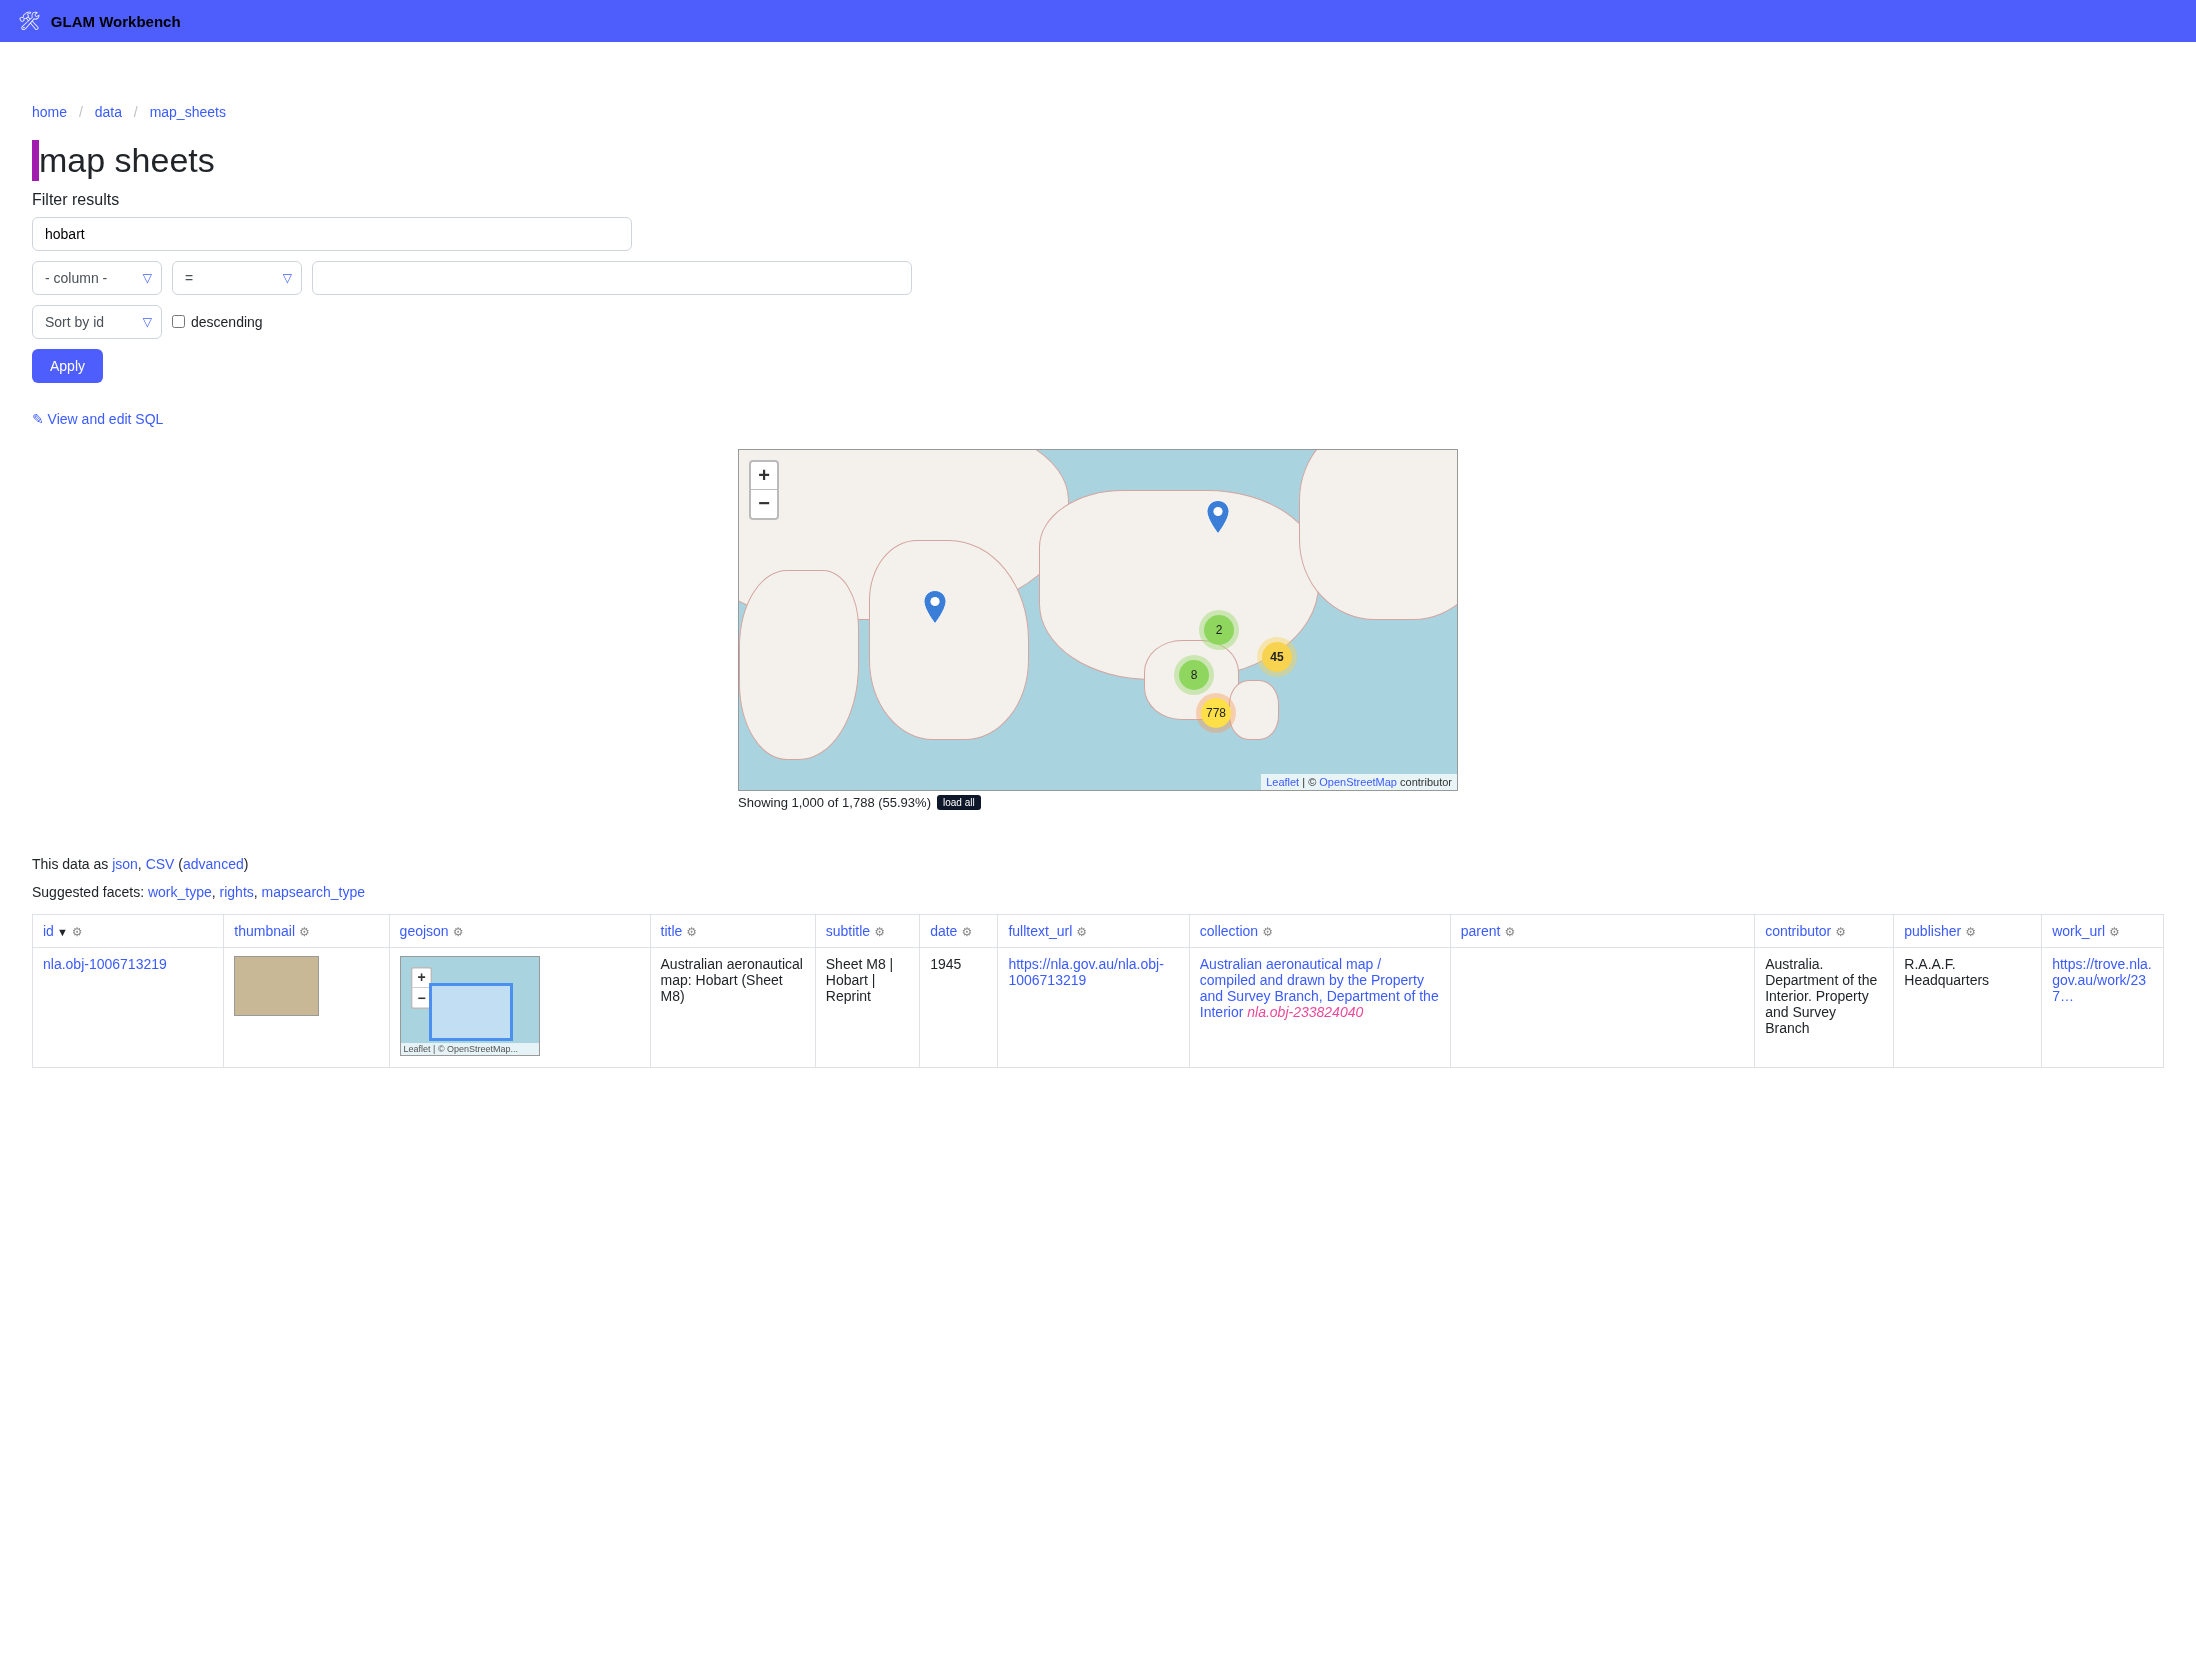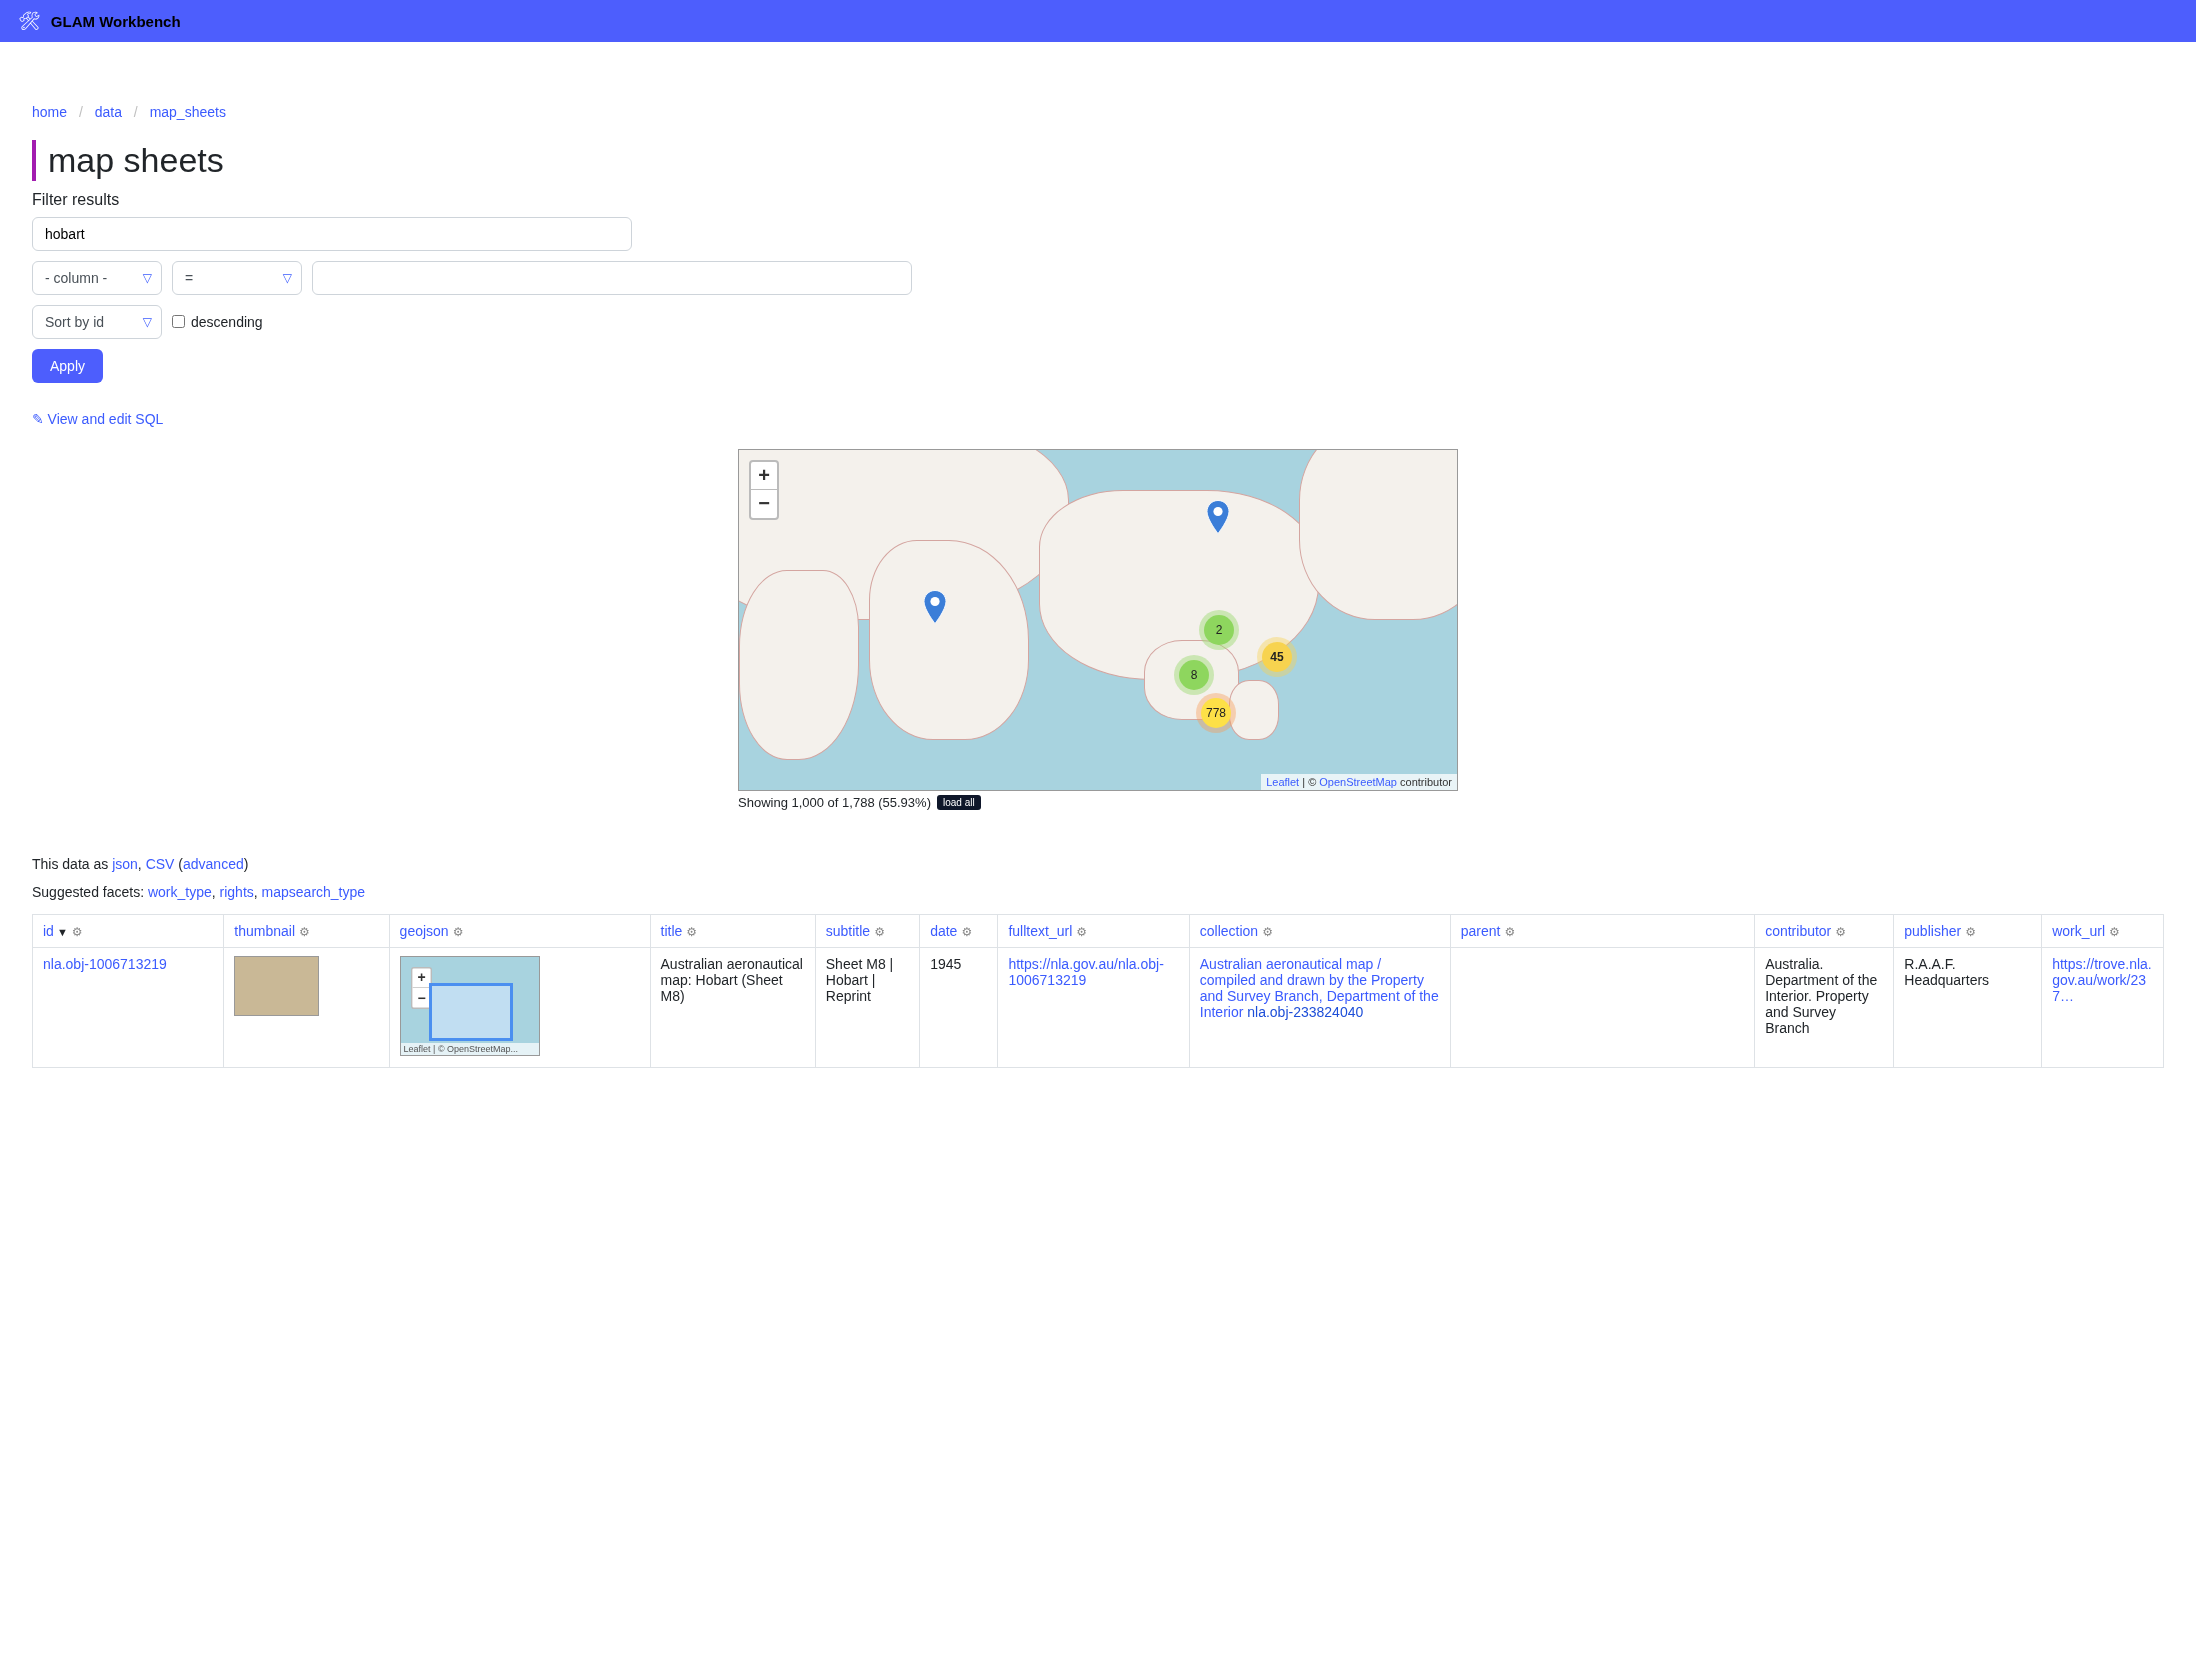--- a/index.html
+++ b/index.html
@@ -9,21 +9,21 @@
 .header { background: #4d5efd; color: #fff; padding: 10px 18px; display: flex; align-items: center; gap: 10px; }
 .header .logo-icon { font-size: 18px; color: #fff; }
 .header .brand { font-weight: 600; font-size: 15px; color: #000000; text-align: center; }
 
 .content { padding: 0 32px 40px 32px; margin-top: 44px; }
 
 .breadcrumb { padding: 18px 0 14px 0; font-size: 14px; color: #6c757d; }
 .breadcrumb a { color: #3b5bfe; }
 .breadcrumb .sep { color: #c0c0c0; margin: 0 8px; }
 
-h1 { font-size: 34px; font-weight: 400; margin: 6px 0 10px 0; padding-left: 12px; border-left: 4px solid #a21caf; line-height: 1.2; }
+h1 { font-size: 34px; font-weight: 400; margin: 6px 0 10px 0; border-left: 7px solid #a21caf; line-height: 1.2; }
 h2.summary { font-size: 22px; font-weight: 400; margin: 12px 0 18px 0; }
 
 .filter-label { font-size: 16px; margin-bottom: 8px; }
 
 .filter-row { display: flex; gap: 10px; margin-bottom: 10px; flex-wrap: wrap; align-items: center; }
 
 input[type="search"], input[type="text"] {
   width: 600px; max-width: 100%;
   padding: 8px 12px; font-size: 14px;
   border: 1px solid #ced4da; border-radius: 6px;
@@ -272,21 +272,21 @@
           <td><a href="#">nla.obj-1006713219</a></td>
           <td><span class="thumb"></span></td>
           <td><div class="mini-map"><div class="zoom-ctrl">
                 <div>+</div>
                 <div>−</div>
               </div><div class="aus"></div><div class="mini-map-attr">Leaflet | © OpenStreetMap...</div></div></td>
           <td>Australian aeronautical map: Hobart (Sheet M8)</td>
           <td>Sheet M8 | Hobart | Reprint</td>
           <td>1945</td>
           <td><a href="#">https://nla.gov.au/nla.obj-1006713219</a></td>
-          <td><a href="#">Australian aeronautical map / compiled and drawn by the Property and Survey Branch, Department of the Interior</a><span style="color:#1d4ed8"> nla.obj-233824040</span></td>
+          <td><a href="#">Australian aeronautical map / compiled and drawn by the Property and Survey Branch, Department of the Interior</a><span style="font-style:italic;color:#ec4899"> nla.obj-233824040</span></td>
           <td></td>
           <td>Australia. Department of the Interior. Property and Survey Branch</td>
           <td>R.A.A.F. Headquarters</td>
           <td><a href="#">https://trove.nla.gov.au/work/237…</a></td>
         </tr>
       </tbody>
   </table>
 
 </div>
 

